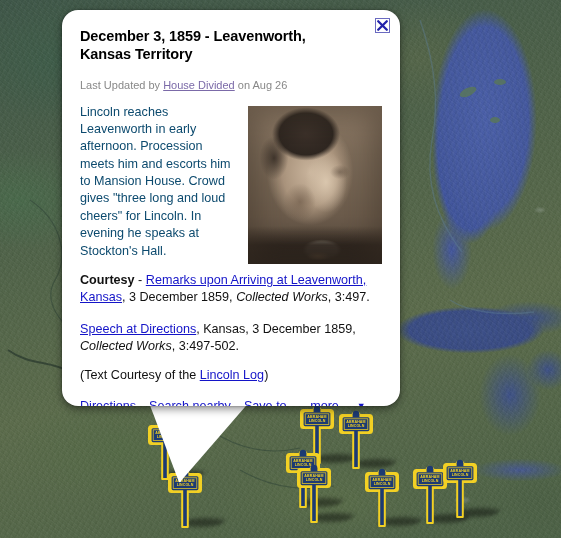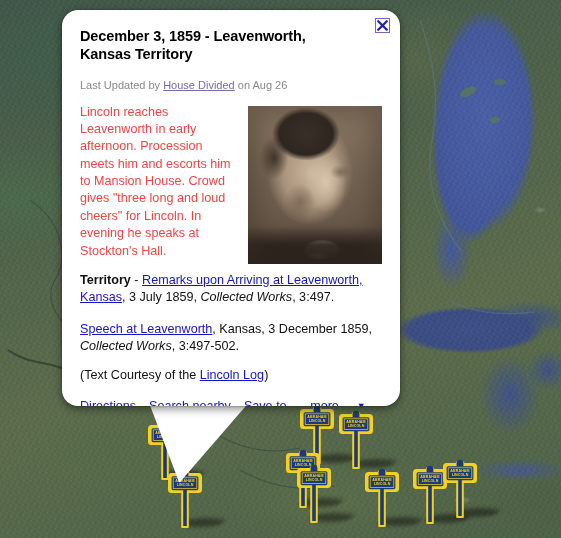--- a/index.html
+++ b/index.html
@@ -138,21 +138,21 @@
     width: 134px; height: 158px;
     margin: 2px 0 6px 10px;
     position: relative;
     overflow: hidden;
     background: #6d5d4c;
   }
   .p-layer { position: absolute; inset: 0; }
 
   #description {
     font-size: 12.6px;
-    color: #ef4444;
+    color: #0c4a6e;
     line-height: 1.38;
     margin: 0 0 12px 0;
     white-space: pre-line;
   }
 
   .doc-block {
     font-size: 12.6px;
     color: #111;
     line-height: 1.38;
     margin: 0 0 12px 0;
@@ -380,25 +380,25 @@
 
         <div class="p-layer" style="background:
             radial-gradient(ellipse 16px 6px at 70px 150px, #3a2e24 0%, rgba(58,46,36,0) 74%);"></div>
 
         <div class="p-layer" style="box-shadow: inset 0 0 26px 10px rgba(60,48,38,.45);"></div>
       </div>
 
       <p id="description">Lincoln reaches Leavenworth in early afternoon. Procession meets him and escorts him to Mansion House. Crowd gives "three long and loud cheers" for Lincoln. In evening he speaks at Stockton's Hall.</p>
 
       <p class="doc-block" id="doc-block-1">
-        <span class="doc-label">Territory</span><span> - </span><a href="#">Remarks upon Arriving at Leavenworth, Kansas</a><span>, 3 July 1859, </span><span class="cite">Collected Works</span><span>, 3:497.</span>
+        <span class="doc-label">Courtesy</span><span> - </span><a href="#">Remarks upon Arriving at Leavenworth, Kansas</a><span>, 3 December 1859, </span><span class="cite">Collected Works</span><span>, 3:497.</span>
       </p>
 
       <p class="doc-block" id="doc-block-2">
-        <a href="#">Speech at Leavenworth</a><span>, Kansas, 3 December 1859, </span><span class="cite">Collected Works</span><span>, 3:497-502.</span>
+        <a href="#">Speech at Directions</a><span>, Kansas, 3 December 1859, </span><span class="cite">Collected Works</span><span>, 3:497-502.</span>
       </p>
 
       <p id="courtesy">
         <span>(Text Courtesy of the </span><a href="#">Lincoln Log</a><span>)</span>
       </p>
 
       <div id="action-links"><a href="#">Directions</a><a href="#">Search nearby</a><a href="#">Save to...</a><a href="#" class="more-link">more</a><span class="caret">▼</span></div>
 
     </div>
   </div>

